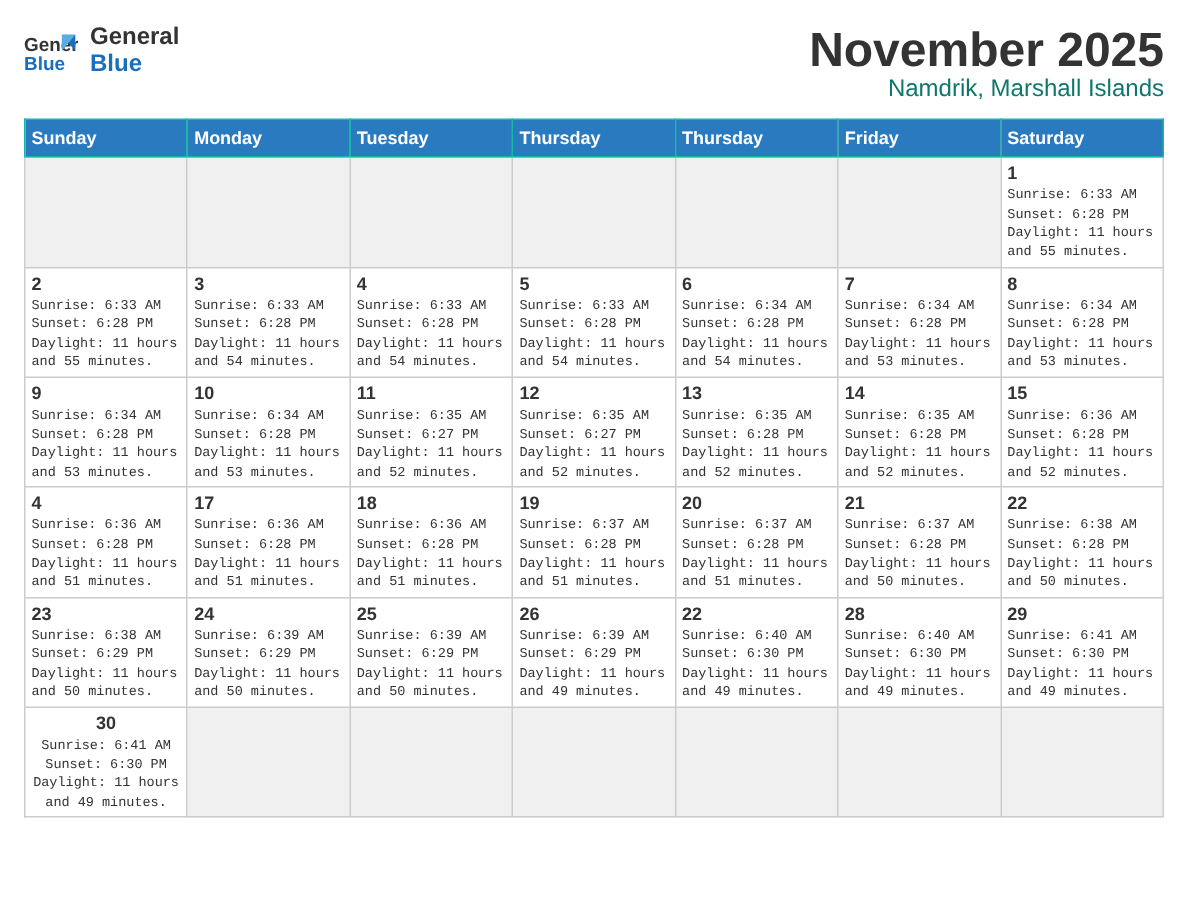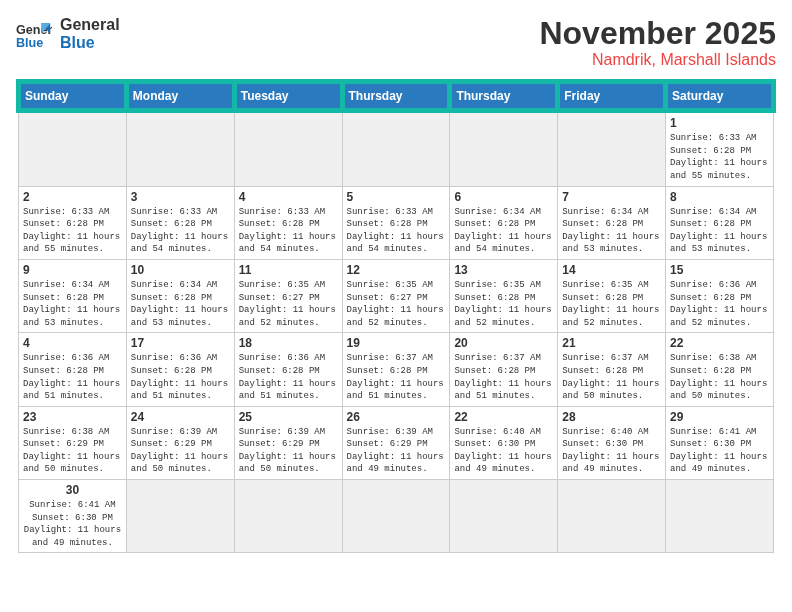--- a/index.html
+++ b/index.html
@@ -37,35 +37,35 @@
     .title-block h1 {
       font-size: 32px;
       font-weight: bold;
       color: #333;
       line-height: 1.1;
       margin-left: 44px;
     }
     .title-block h2 {
       font-size: 16px;
       font-weight: normal;
-      color: #ef4444;
+      color: #0f766e;
     }
     .calendar {
       width: 100%;
       border-collapse: collapse;
       table-layout: fixed;
     }
     .calendar th {
       background: #2a7abf;
       color: #fff;
       font-size: 12px;
       font-weight: bold;
       padding: 5px 4px;
       text-align: left;
-      border: 5px solid #14b8a6;
+      border: 1px solid #14b8a6;
     }
     .calendar td {
       border: 1px solid #ccc;
       vertical-align: top;
       padding: 3px 4px;
       font-size: 9.5px;
       color: #333;
       height: 72px;
       background: #fff;
     }

